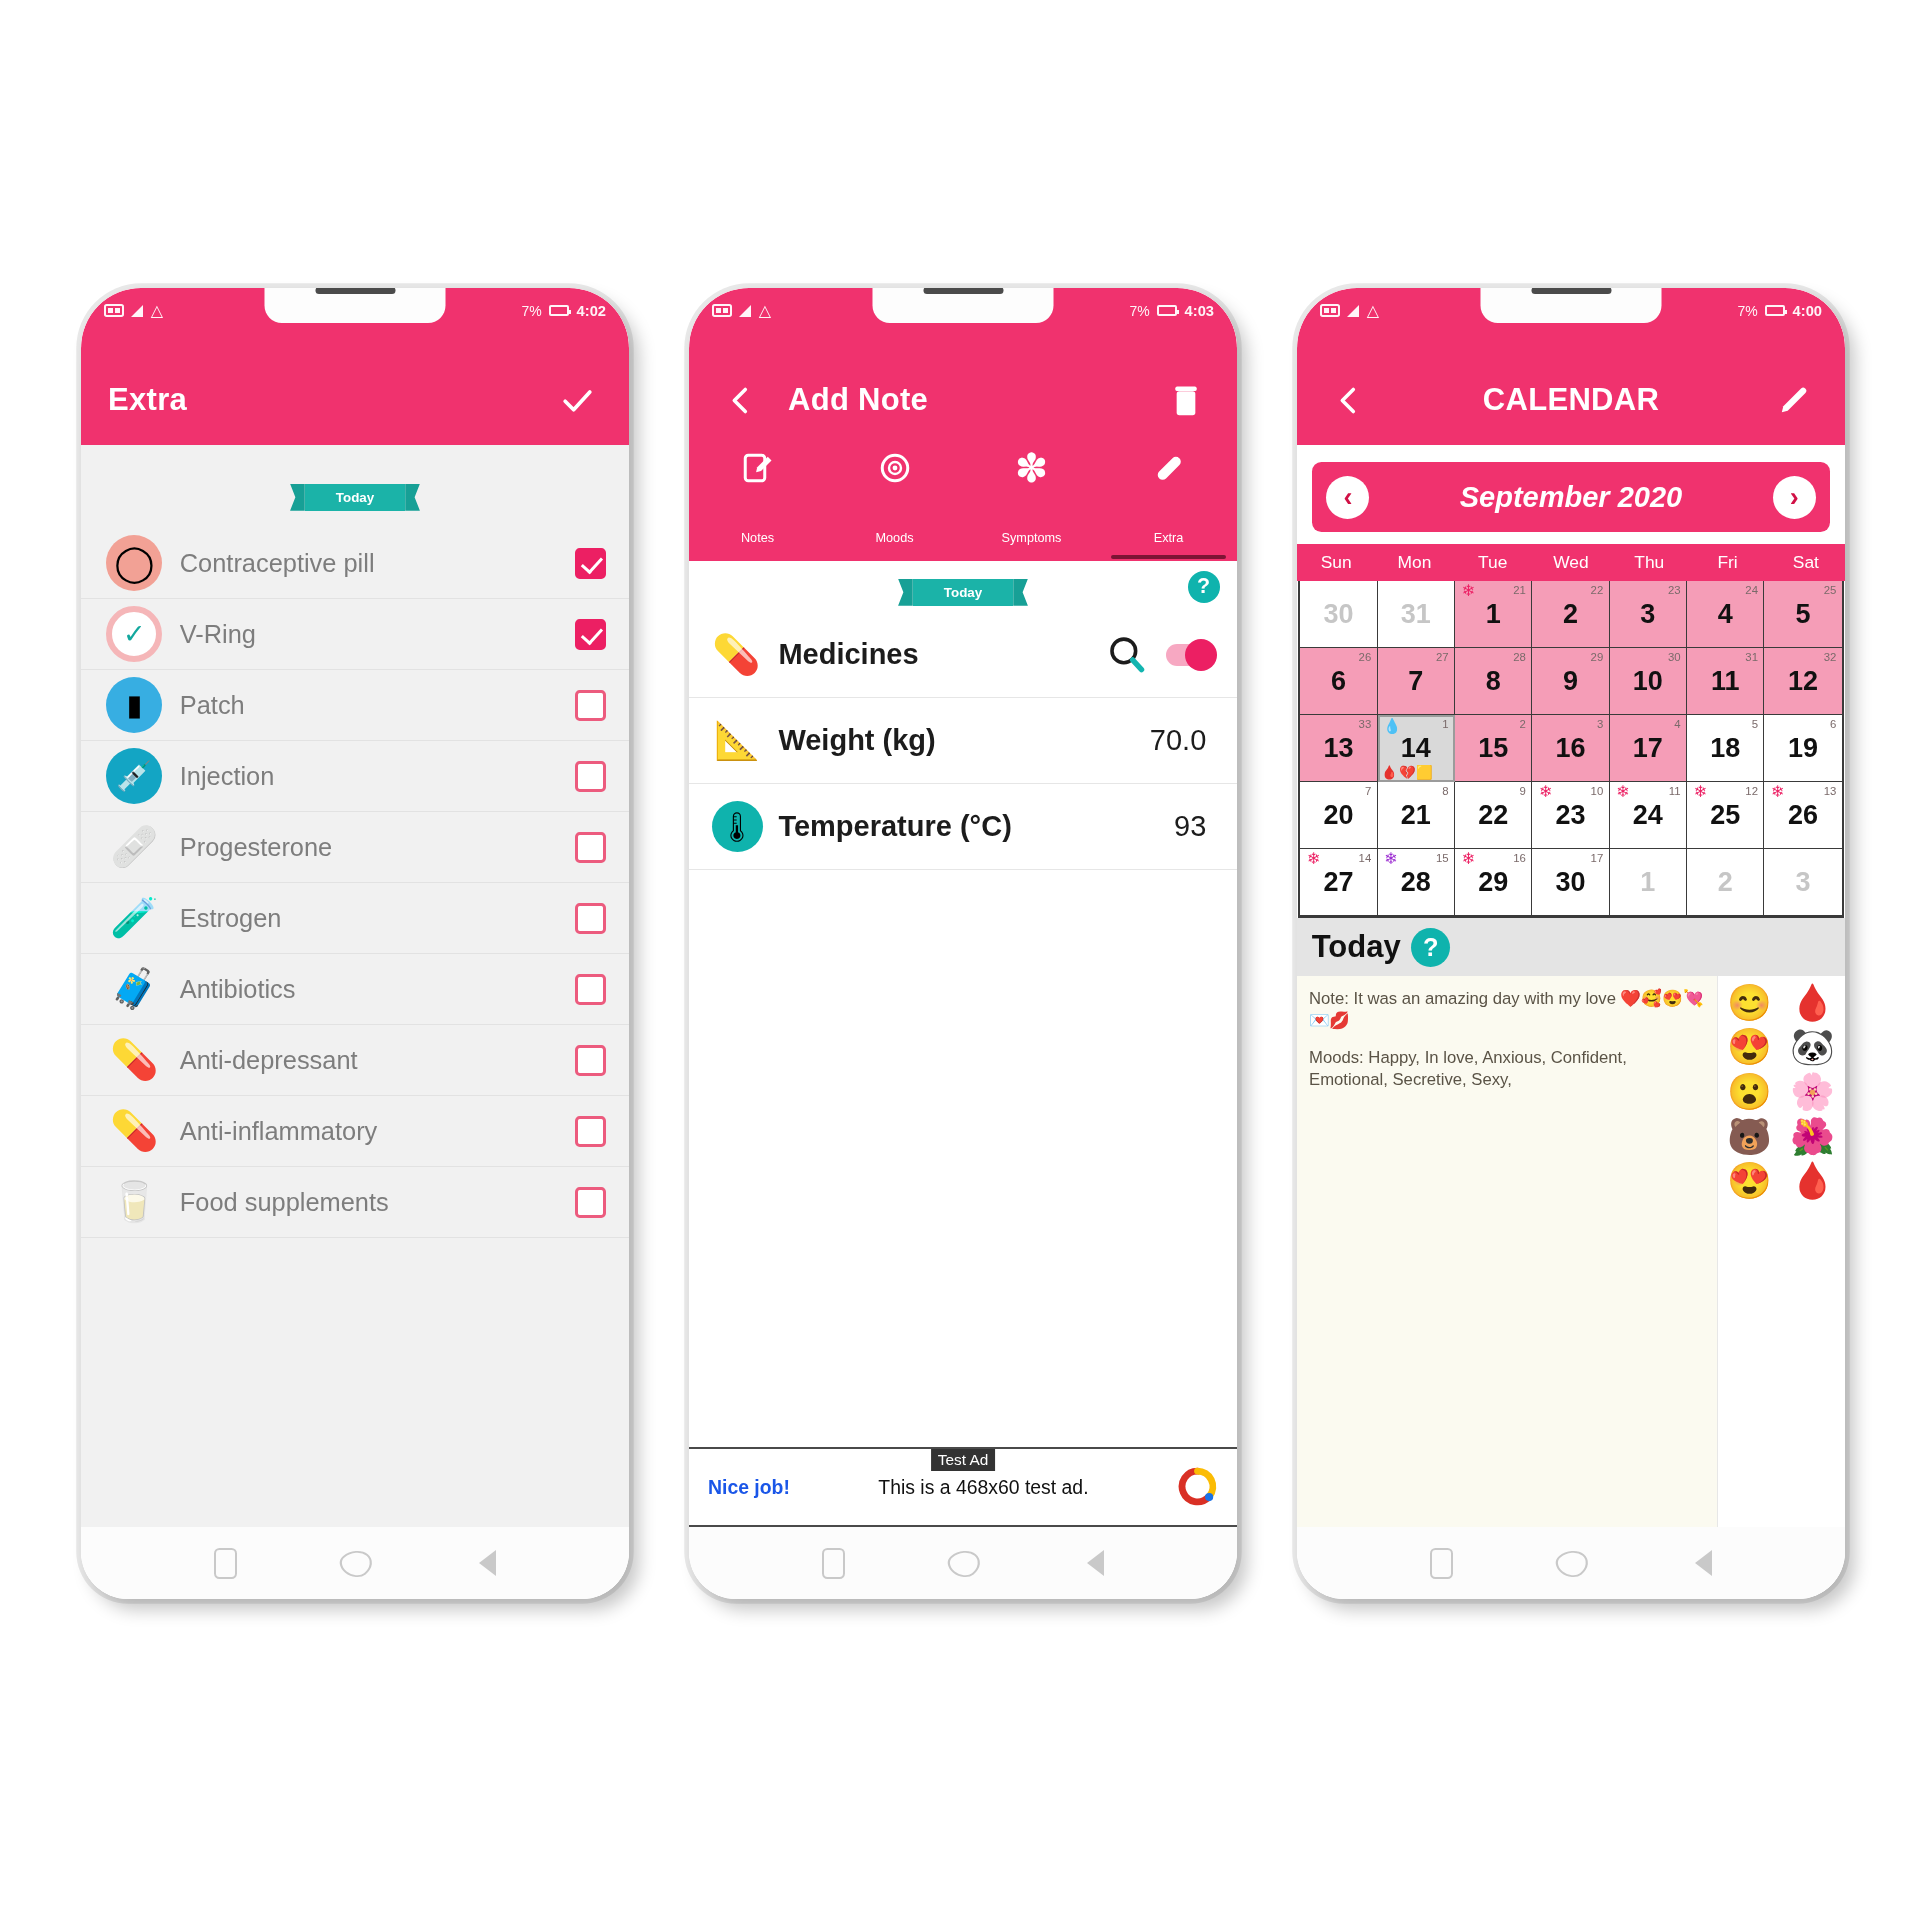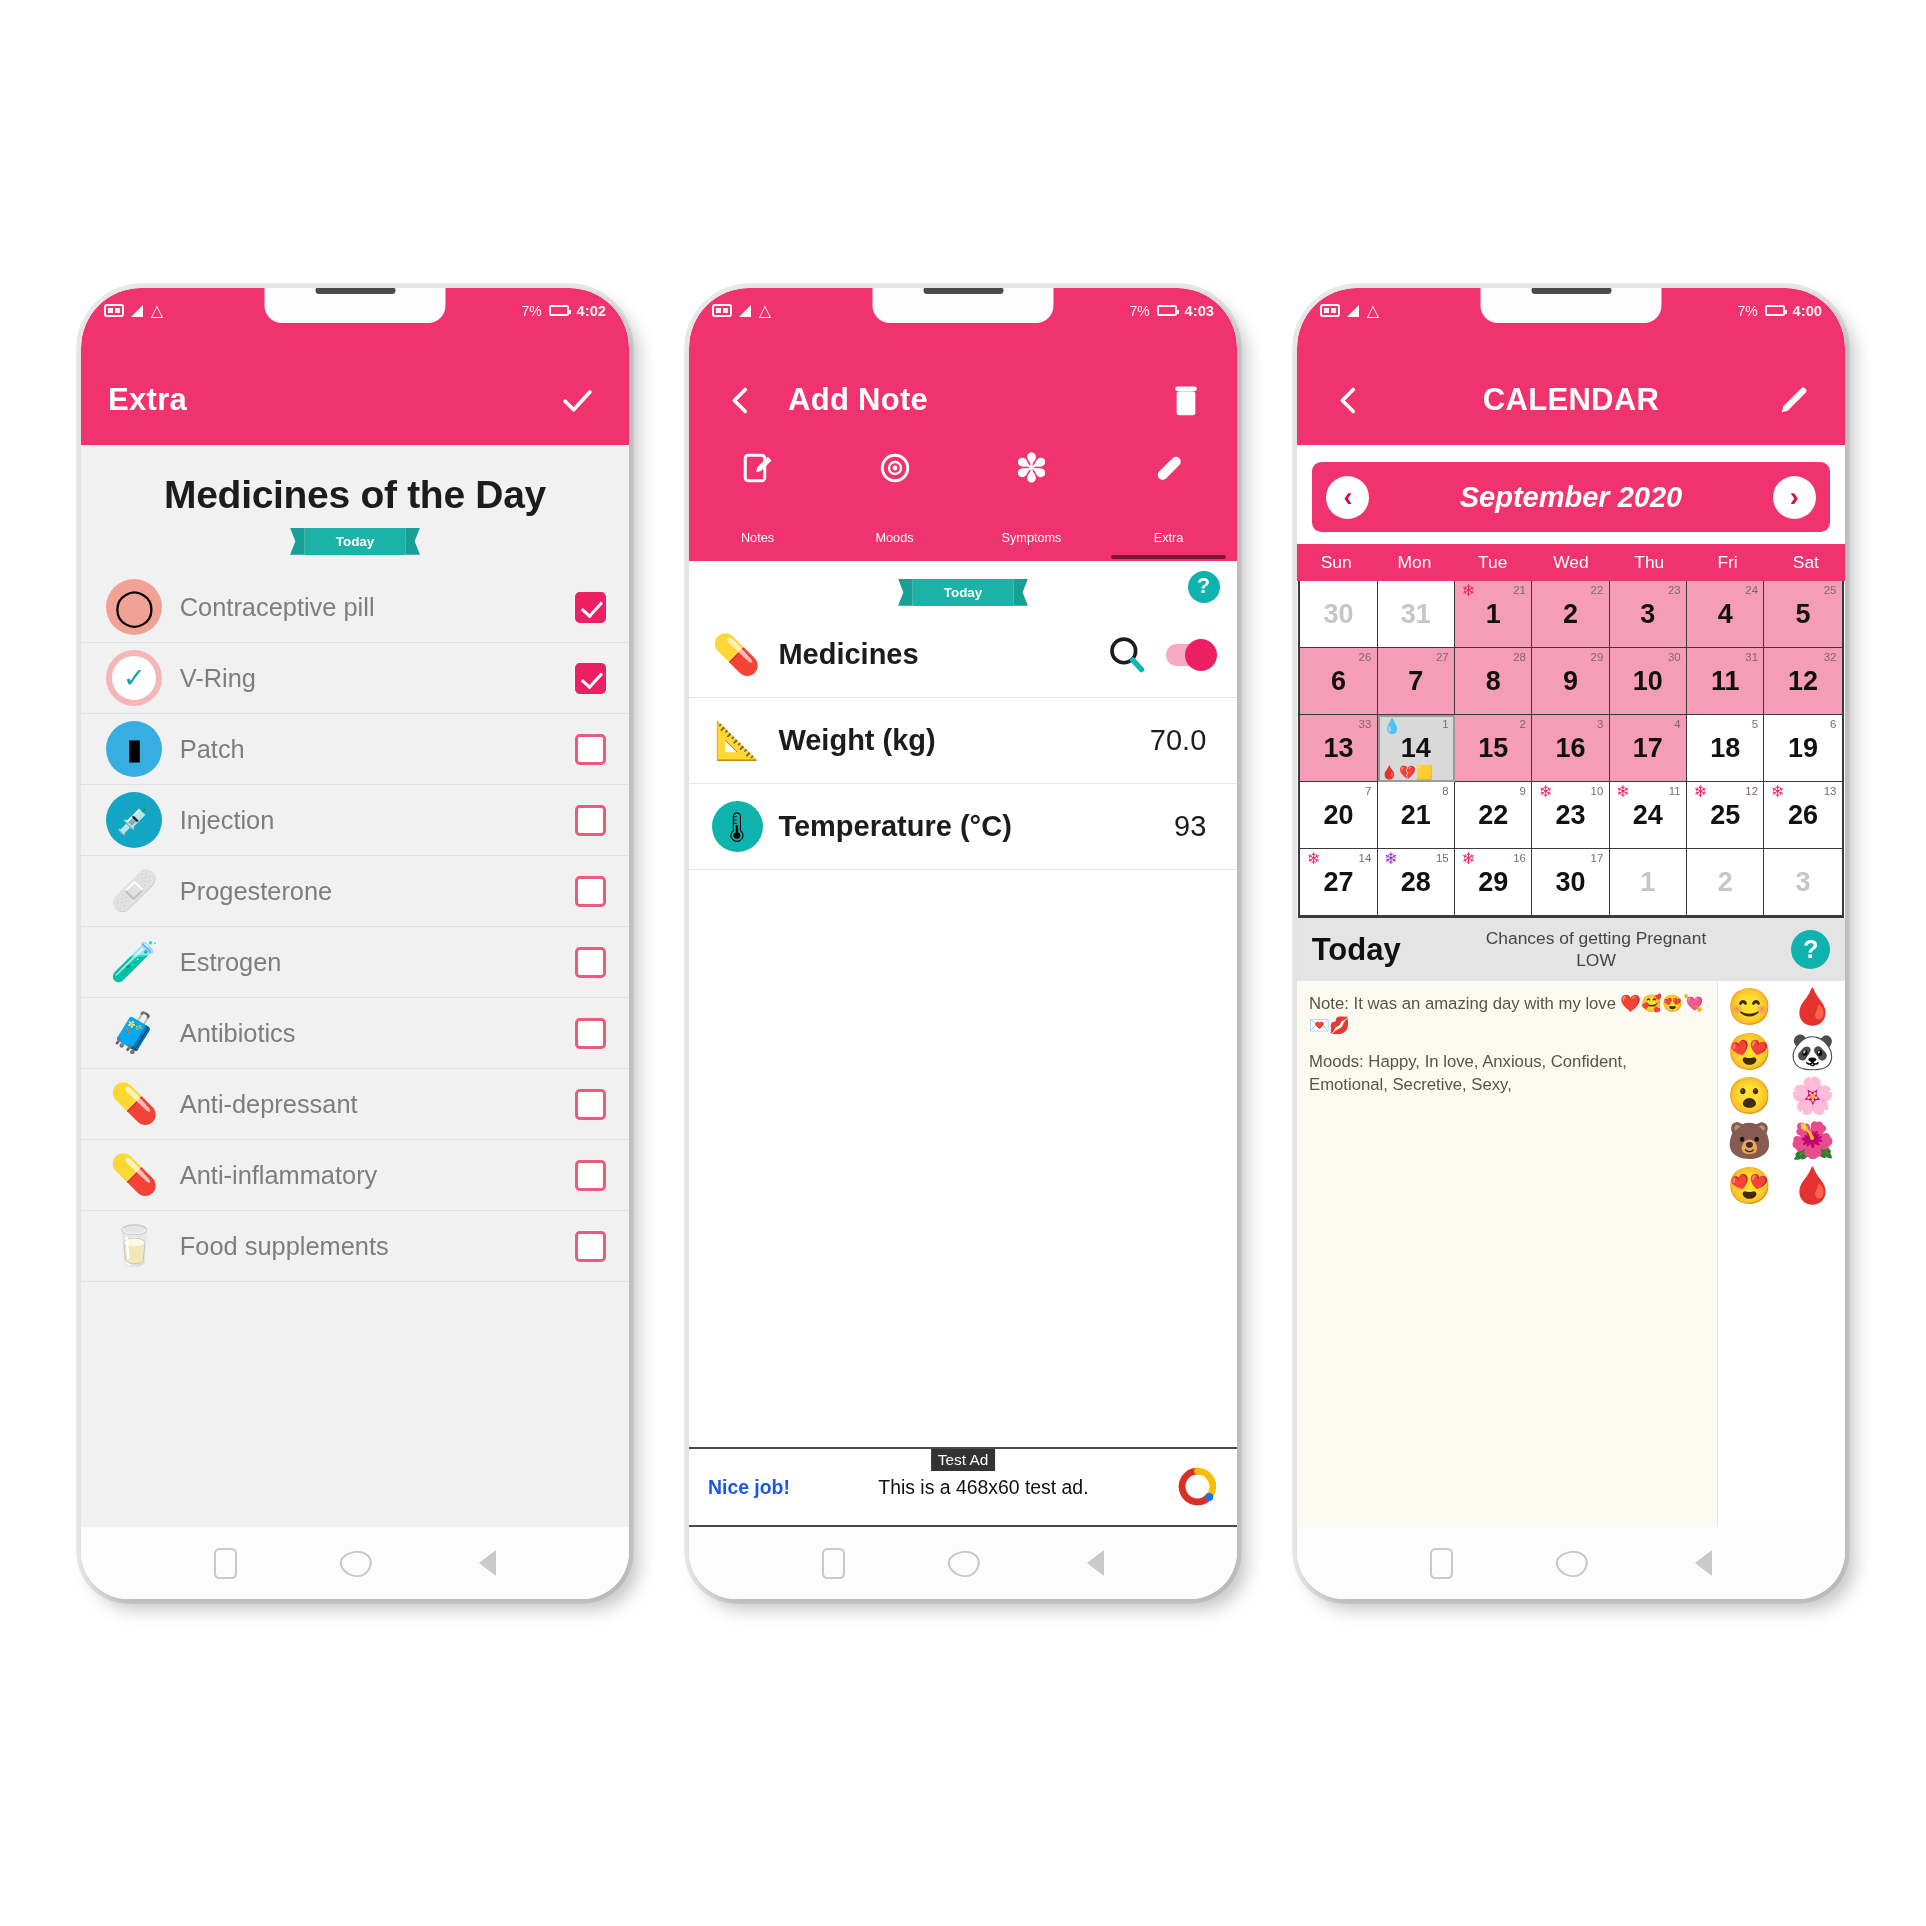--- a/index.html
+++ b/index.html
@@ -161,21 +161,20 @@
         <span class="spacer"></span>
         <span class="icon-btn">
           <svg width="37" height="37" viewBox="0 0 24 24">
                 <path d="M4 12.5l5.5 5.5L20 6.5" stroke="#fff" stroke-width="2.4" fill="none" stroke-linecap="round" stroke-linejoin="round"></path>
               </svg>
         </span>
       </div>
 
       <div class="body-grey hidden-ovf">
         <div class="med-head">
-          <div class="med-title">Medicines of the Day</div>
           <div><span class="ribbon">Today</span></div>
         </div>
         <div class="med-list" id="med-list">
               <div class="med-row">
                 <span class="med-ic">
                   <span class="cir" style="background:#f2a195">
                     <span style="font-size:36px">◯</span>
                   </span>
                 </span>
                 <span class="med-name">Contraceptive pill</span>
@@ -591,24 +590,20 @@
               <div class="cell dim">
                 <span class="dn">2</span>
               </div>
               <div class="cell dim">
                 <span class="dn">3</span>
               </div>
             </div>
 
         <div class="today-bar">
           <span class="tl">Today</span>
-          <span class="tc">
-            <span>Chances of getting Pregnant</span><br>
-            <span>LOW</span>
-          </span>
           <span class="hb">?</span>
         </div>
 
         <div class="note-area">
           <div class="note-txt">
             <p>Note: It was an amazing day with my love ❤️🥰😍💘💌💋</p>
             <p>Moods: Happy, In love, Anxious, Confident, Emotional, Secretive, Sexy,</p>
           </div>
           <div class="emo-col border-l" id="mood-col">
                 <span>😊</span>

